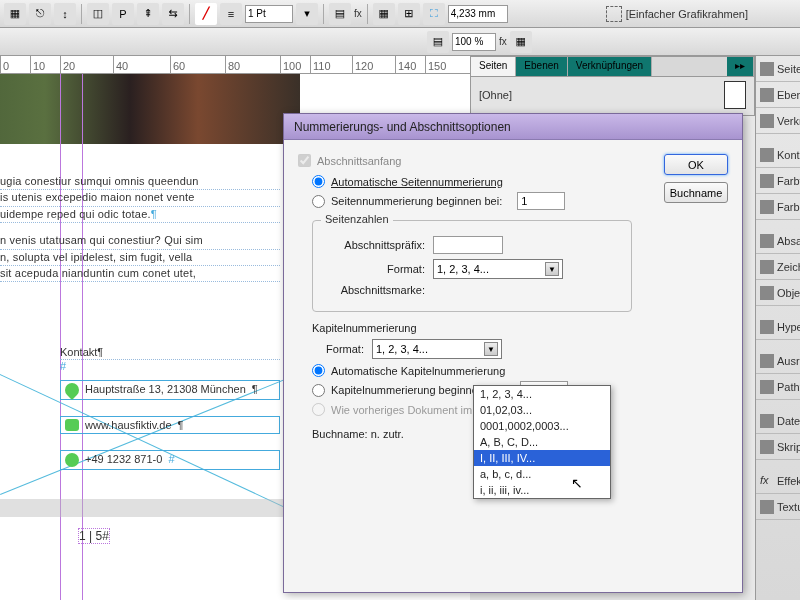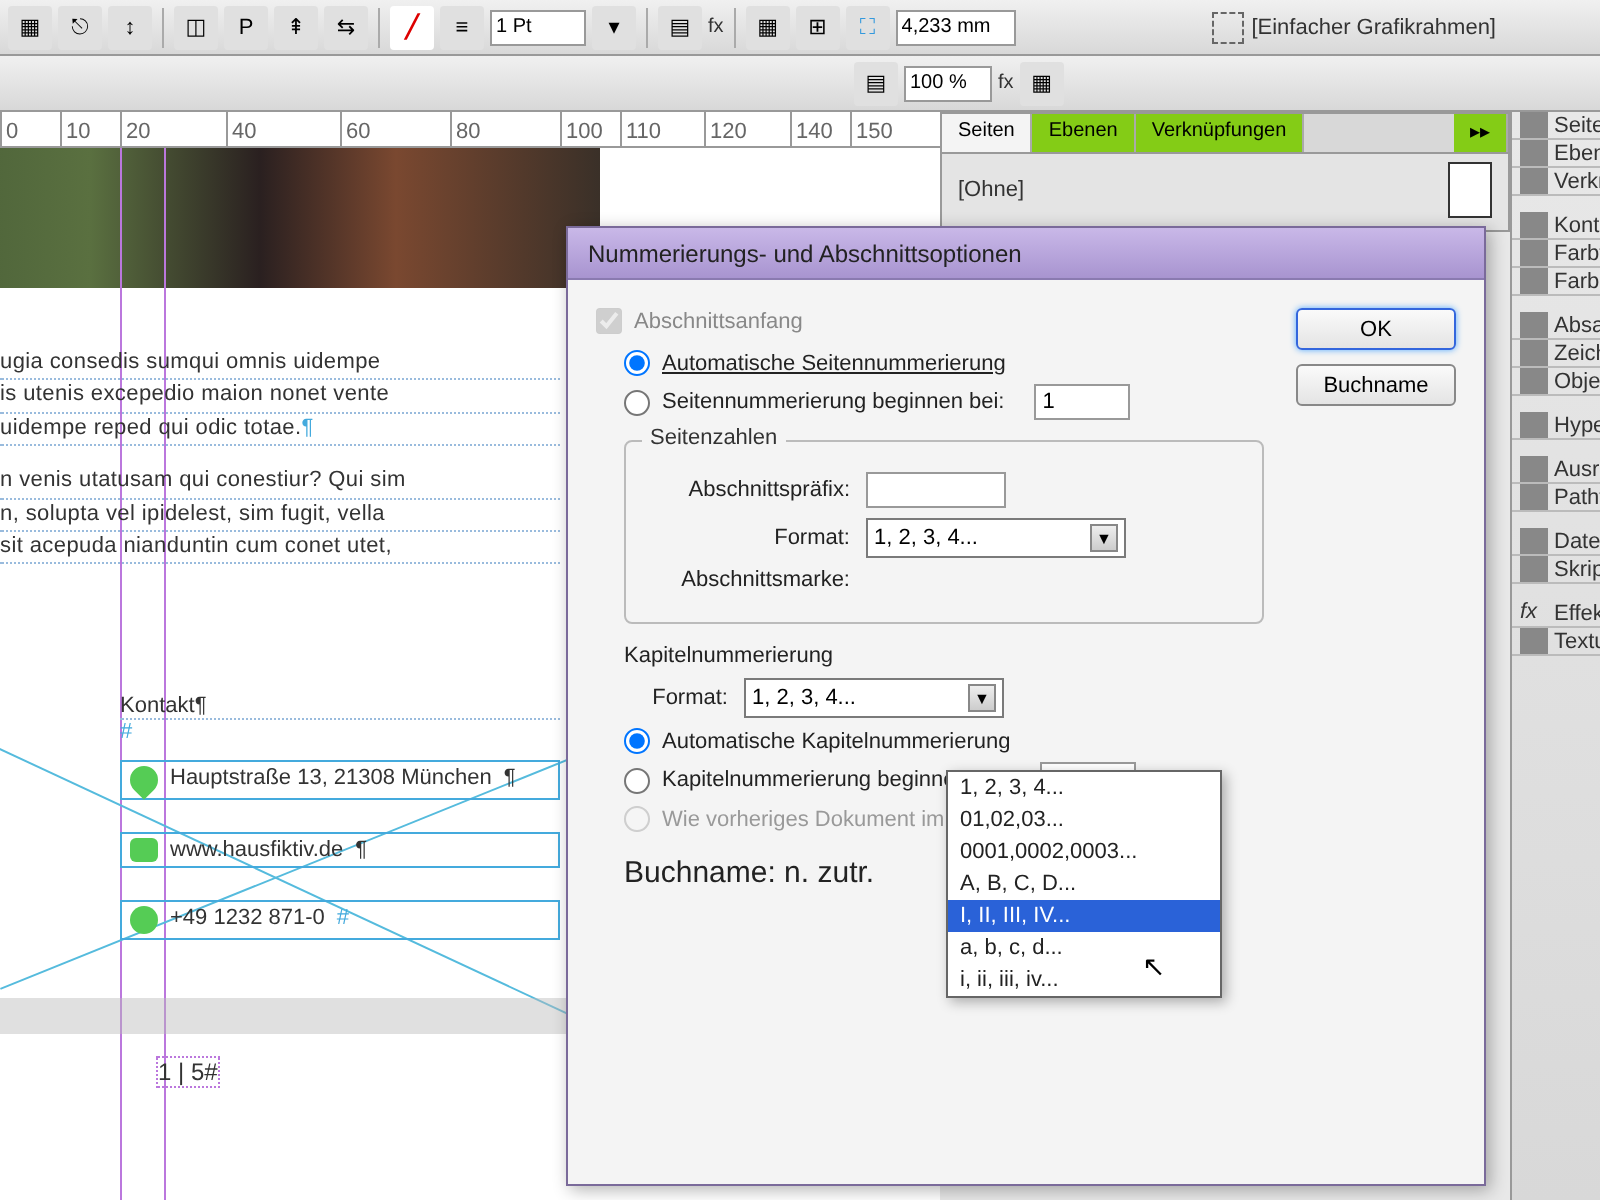--- a/index.html
+++ b/index.html
@@ -23,47 +23,47 @@
 .ico-pin{width:14px;height:14px;background:#5c5;border-radius:50% 50% 50% 0;transform:rotate(-45deg)}
 .ico-chat{width:14px;height:12px;background:#5c5;border-radius:3px}
 .ico-globe{width:14px;height:14px;background:#5c5;border-radius:50%}
 .pagenum{position:absolute;left:78px;top:454px;font-size:12px;color:#333;border:1px dotted #b7d}
 .stripe{position:absolute;left:0;top:425px;width:470px;height:18px;background:#bbb;opacity:.45}
 .guide-v{position:absolute;top:0;bottom:0;width:0;border-left:1px solid #b7d}
 .guide-d{position:absolute;border-top:1px solid #5bd;transform-origin:0 0}
 .dialog{position:absolute;left:283px;top:113px;width:460px;height:480px;background:#f4f4f4;border:1px solid #7a6a9a;box-shadow:2px 2px 8px rgba(0,0,0,.3)}
 .dlg-title{height:26px;background:linear-gradient(#c9b8e8,#a894d0);color:#222;font-size:12px;display:flex;align-items:center;padding:0 10px;border-bottom:1px solid #8a7ab0}
 .dlg-body{padding:14px;position:relative}
-.dlg-btn{position:absolute;right:14px;width:80px;height:21px;background:linear-gradient(#fafafa,#e4e4e4);border:1px solid #888;border-radius:3px;font-size:11px}
+.dlg-btn{position:absolute;right:14px;width:64px;height:21px;background:linear-gradient(#fafafa,#e4e4e4);border:1px solid #888;border-radius:3px;font-size:11px}
 .dlg-btn.ok{top:14px;border:1px solid #36d;box-shadow:0 0 3px #5af}
 .dlg-btn.cancel{top:42px}
 .chk-row{display:flex;align-items:center;gap:6px;margin-bottom:8px;color:#888}
 .chk-row input{margin:0}
 .radio-row{display:flex;align-items:center;gap:6px;margin:4px 0 4px 14px;color:#222}
 .radio-row input{margin:0}
 .num-field{width:48px;height:18px;border:1px solid #999;padding:0 3px;font-size:11px}
 .fieldset{border:1px solid #bbb;border-radius:4px;margin:10px 0 8px 14px;padding:10px 10px 10px 10px;width:320px;position:relative}
 .fieldset-label{position:absolute;top:-8px;left:8px;background:#f4f4f4;padding:0 4px;font-size:11px;color:#333}
 .form-row{display:flex;align-items:center;margin:5px 0}
 .form-label{width:110px;text-align:right;padding-right:8px;font-size:11px;color:#222}
 .text-field{width:70px;height:18px;border:1px solid #999;background:#fff;padding:0 3px}
 .combo{width:130px;height:20px;border:1px solid #7a7a7a;background:#fff;display:flex;align-items:center;justify-content:space-between;padding:0 3px;font-size:11px}
 .combo .arrow{width:14px;height:14px;background:linear-gradient(#eee,#ccc);border:1px solid #888;display:flex;align-items:center;justify-content:center;font-size:8px}
 .sect-label{margin:10px 0 4px 14px;font-size:11px;color:#222}
 .dropdown{position:absolute;left:160px;top:164px;width:138px;background:#fff;border:1px solid #666;box-shadow:2px 2px 6px rgba(0,0,0,.3);z-index:5}
 .dd-item{padding:2px 6px;font-size:11px;color:#222;white-space:nowrap}
 .dd-item.sel{background:#2a62d8;color:#fff}
 .cursor{position:absolute;left:258px;top:254px;font-size:14px;pointer-events:none;z-index:6}
-.buchname{margin:12px 0 0 14px;font-size:15px;color:#222}
+.buchname{margin:12px 0 0 14px;font-size:11px;color:#222}
 .panel-r{position:absolute;right:0;top:56px;width:45px;height:544px;background:linear-gradient(#e8e8e8,#d8d8d8);border-left:1px solid #999;display:flex;flex-direction:column}
-.panel-item{height:14px;border-bottom:1px solid #bbb;display:flex;align-items:center;padding-left:4px;gap:3px;font-size:10px;color:#333;overflow:hidden;white-space:nowrap}
+.panel-item{height:26px;border-bottom:1px solid #bbb;display:flex;align-items:center;padding-left:4px;gap:3px;font-size:10px;color:#333;overflow:hidden;white-space:nowrap}
 .panel-item .picon{width:14px;height:14px;background:#888;flex-shrink:0}
 .panel-top{position:absolute;right:45px;top:56px;width:285px;height:60px;background:#e4e4e4;border:1px solid #999}
 .panel-tabs{display:flex;height:20px;border-bottom:1px solid #999;background:#d8d8d8}
-.panel-tab{padding:3px 8px;font-size:10px;border-right:1px solid #aaa;background:#84cc16}
+.panel-tab{padding:3px 8px;font-size:10px;border-right:1px solid #aaa;background:#0f766e}
 .panel-tab.active{background:#f4f4f4}
 .panel-content{padding:4px 8px;font-size:10px;color:#333;display:flex;justify-content:space-between;align-items:center}
 .page-thumb{width:22px;height:28px;border:1px solid #333;background:#fff}
 .frame-label{position:absolute;right:52px;top:6px;display:flex;align-items:center;gap:4px;font-size:10px;color:#333}
 .frame-ico{width:16px;height:16px;border:1px dashed #666}
 </style>
 </head>
 <body>
 
 <div class="toolbar">
@@ -115,21 +115,21 @@
   <span class="ruler-tick" style="left:425px">150</span>
 </div>
 
 <div class="canvas">
   <div class="doc-img"></div>
   <div class="guide-v" style="left:60px"></div>
   <div class="guide-v" style="left:82px"></div>
   <div class="guide-d" style="left:0;top:300px;width:380px;transform:rotate(25deg)"></div>
   <div class="guide-d" style="left:0;top:420px;width:380px;transform:rotate(-22deg)"></div>
   <div class="doc-text">
-    <span class="para">ugia consedis sumqui omnis uidempe</span>
+    <span class="para">ugia conestiur sumqui omnis queendun</span>
     <span class="para">is utenis excepedio maion nonet vente</span>
     <span class="para"><span>uidempe reped qui odic totae.</span><span class="pilcrow">¶</span></span>
     <div style="height:10px"></div>
     <span class="para">n venis utatusam qui conestiur? Qui sim</span>
     <span class="para">n, solupta vel ipidelest, sim fugit, vella</span>
     <span class="para">sit acepuda nianduntin cum conet utet,</span>
   </div>
   <div class="contact-box">
     <div class="contact-title"><span>Kontakt</span><span class="pilcrow">¶</span></div>
     <div style="height:4px;color:#4ad">#</div>

